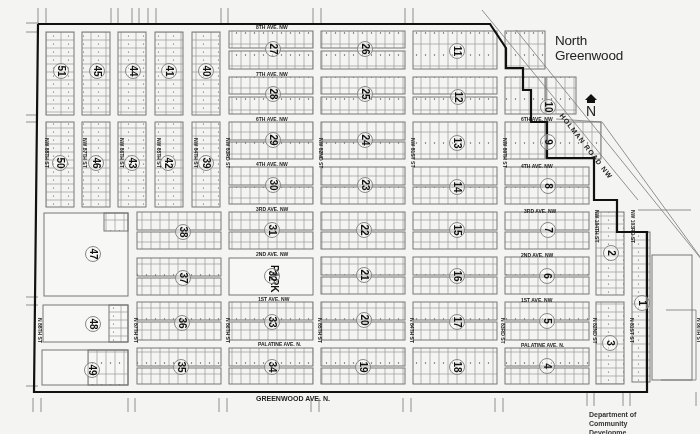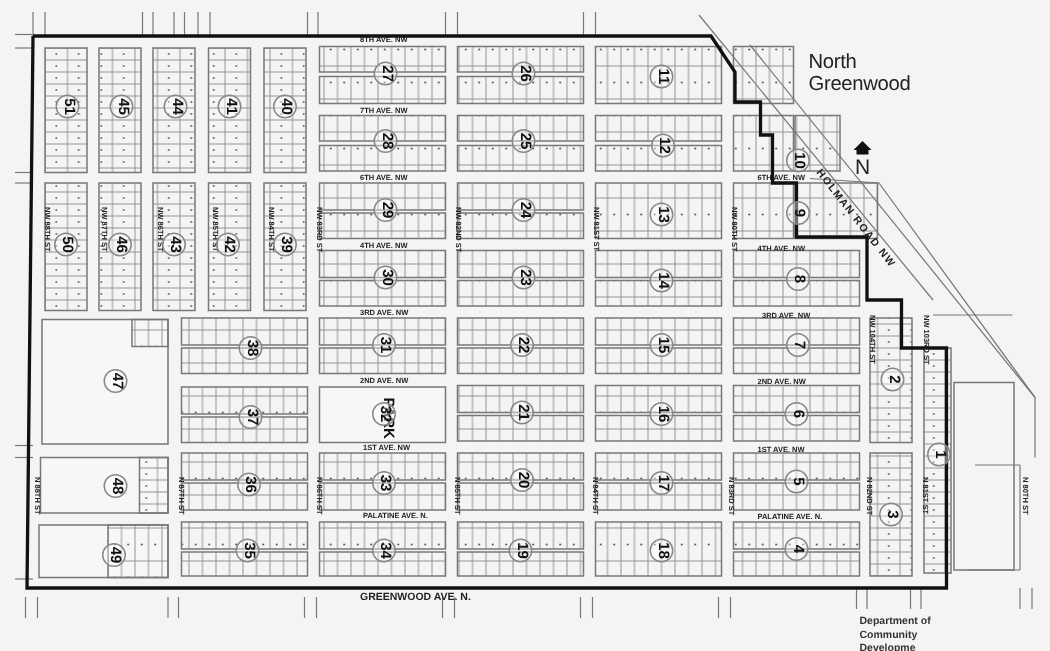--- a/index.html
+++ b/index.html
@@ -1,17 +1,17 @@
 <!DOCTYPE html>
 <html><head>
 <meta charset="utf-8">
 <style>
   html, body { margin:0; padding:0; }
   body { width:700px; height:434px; background:#f4f4f2; overflow:hidden; position:relative; font-family:"Liberation Sans", sans-serif; }
-  .map { position:absolute; left:0; top:0; width:632px; height:434px; }
+  .map { position:absolute; left:16px; top:0; width:632px; height:434px; }
   .title { position:absolute; left:539px; top:33px; font-size:13.5px; color:#222; letter-spacing:-0.2px; }
   .north { position:absolute; left:565px; top:94px; width:20px; text-align:center; }
   .north .arrow { width:0; height:0; border-left:6px solid transparent; border-right:6px solid transparent; border-bottom:6px solid #111; margin:0 auto; }
   .north .stem { width:8px; height:3px; background:#111; margin:0 auto; }
   .north .letter { font-size:14px; color:#222; line-height:14px; margin-top:1px; }
   .footer { position:absolute; left:573px; top:410px; font-size:7px; color:#333; line-height:9px; }
   .footer .dept { font-weight:bold; }
   .footer .city { font-style:italic; letter-spacing:0.3px; }
   .street { position:absolute; font-size:5px; font-weight:bold; color:#222; white-space:nowrap; }
   .street.v { transform:rotate(90deg); transform-origin:left top; }

